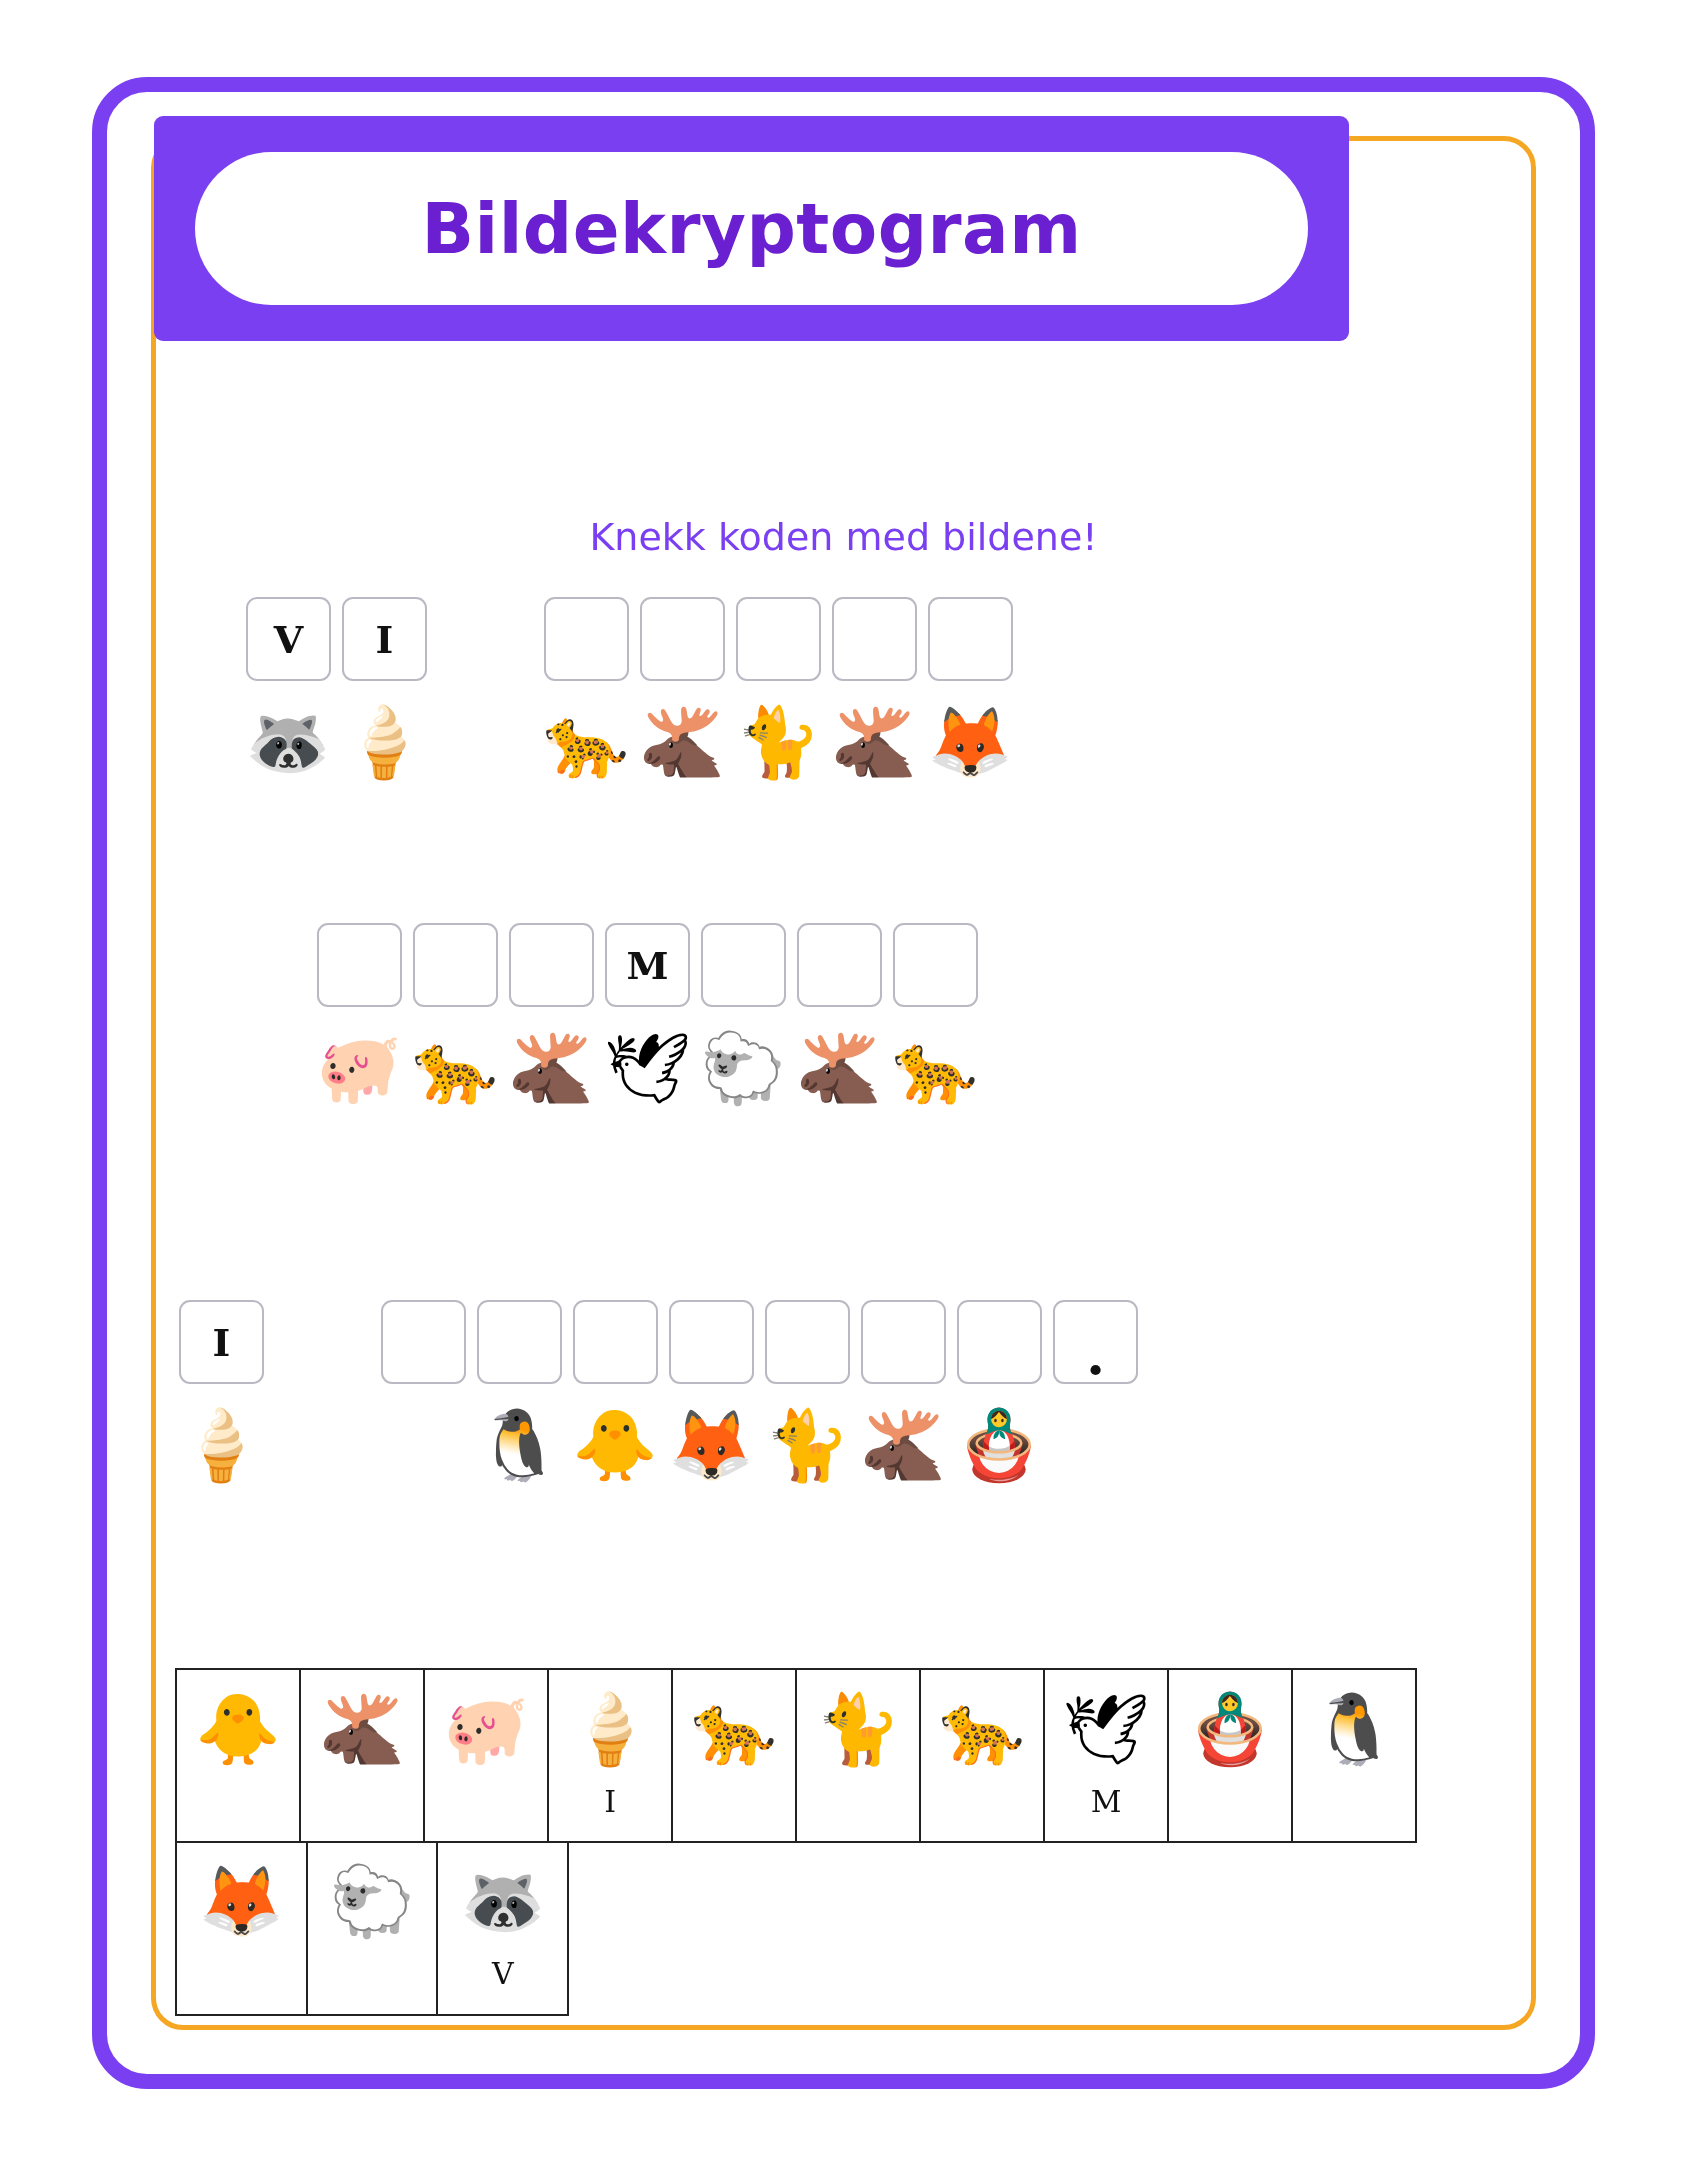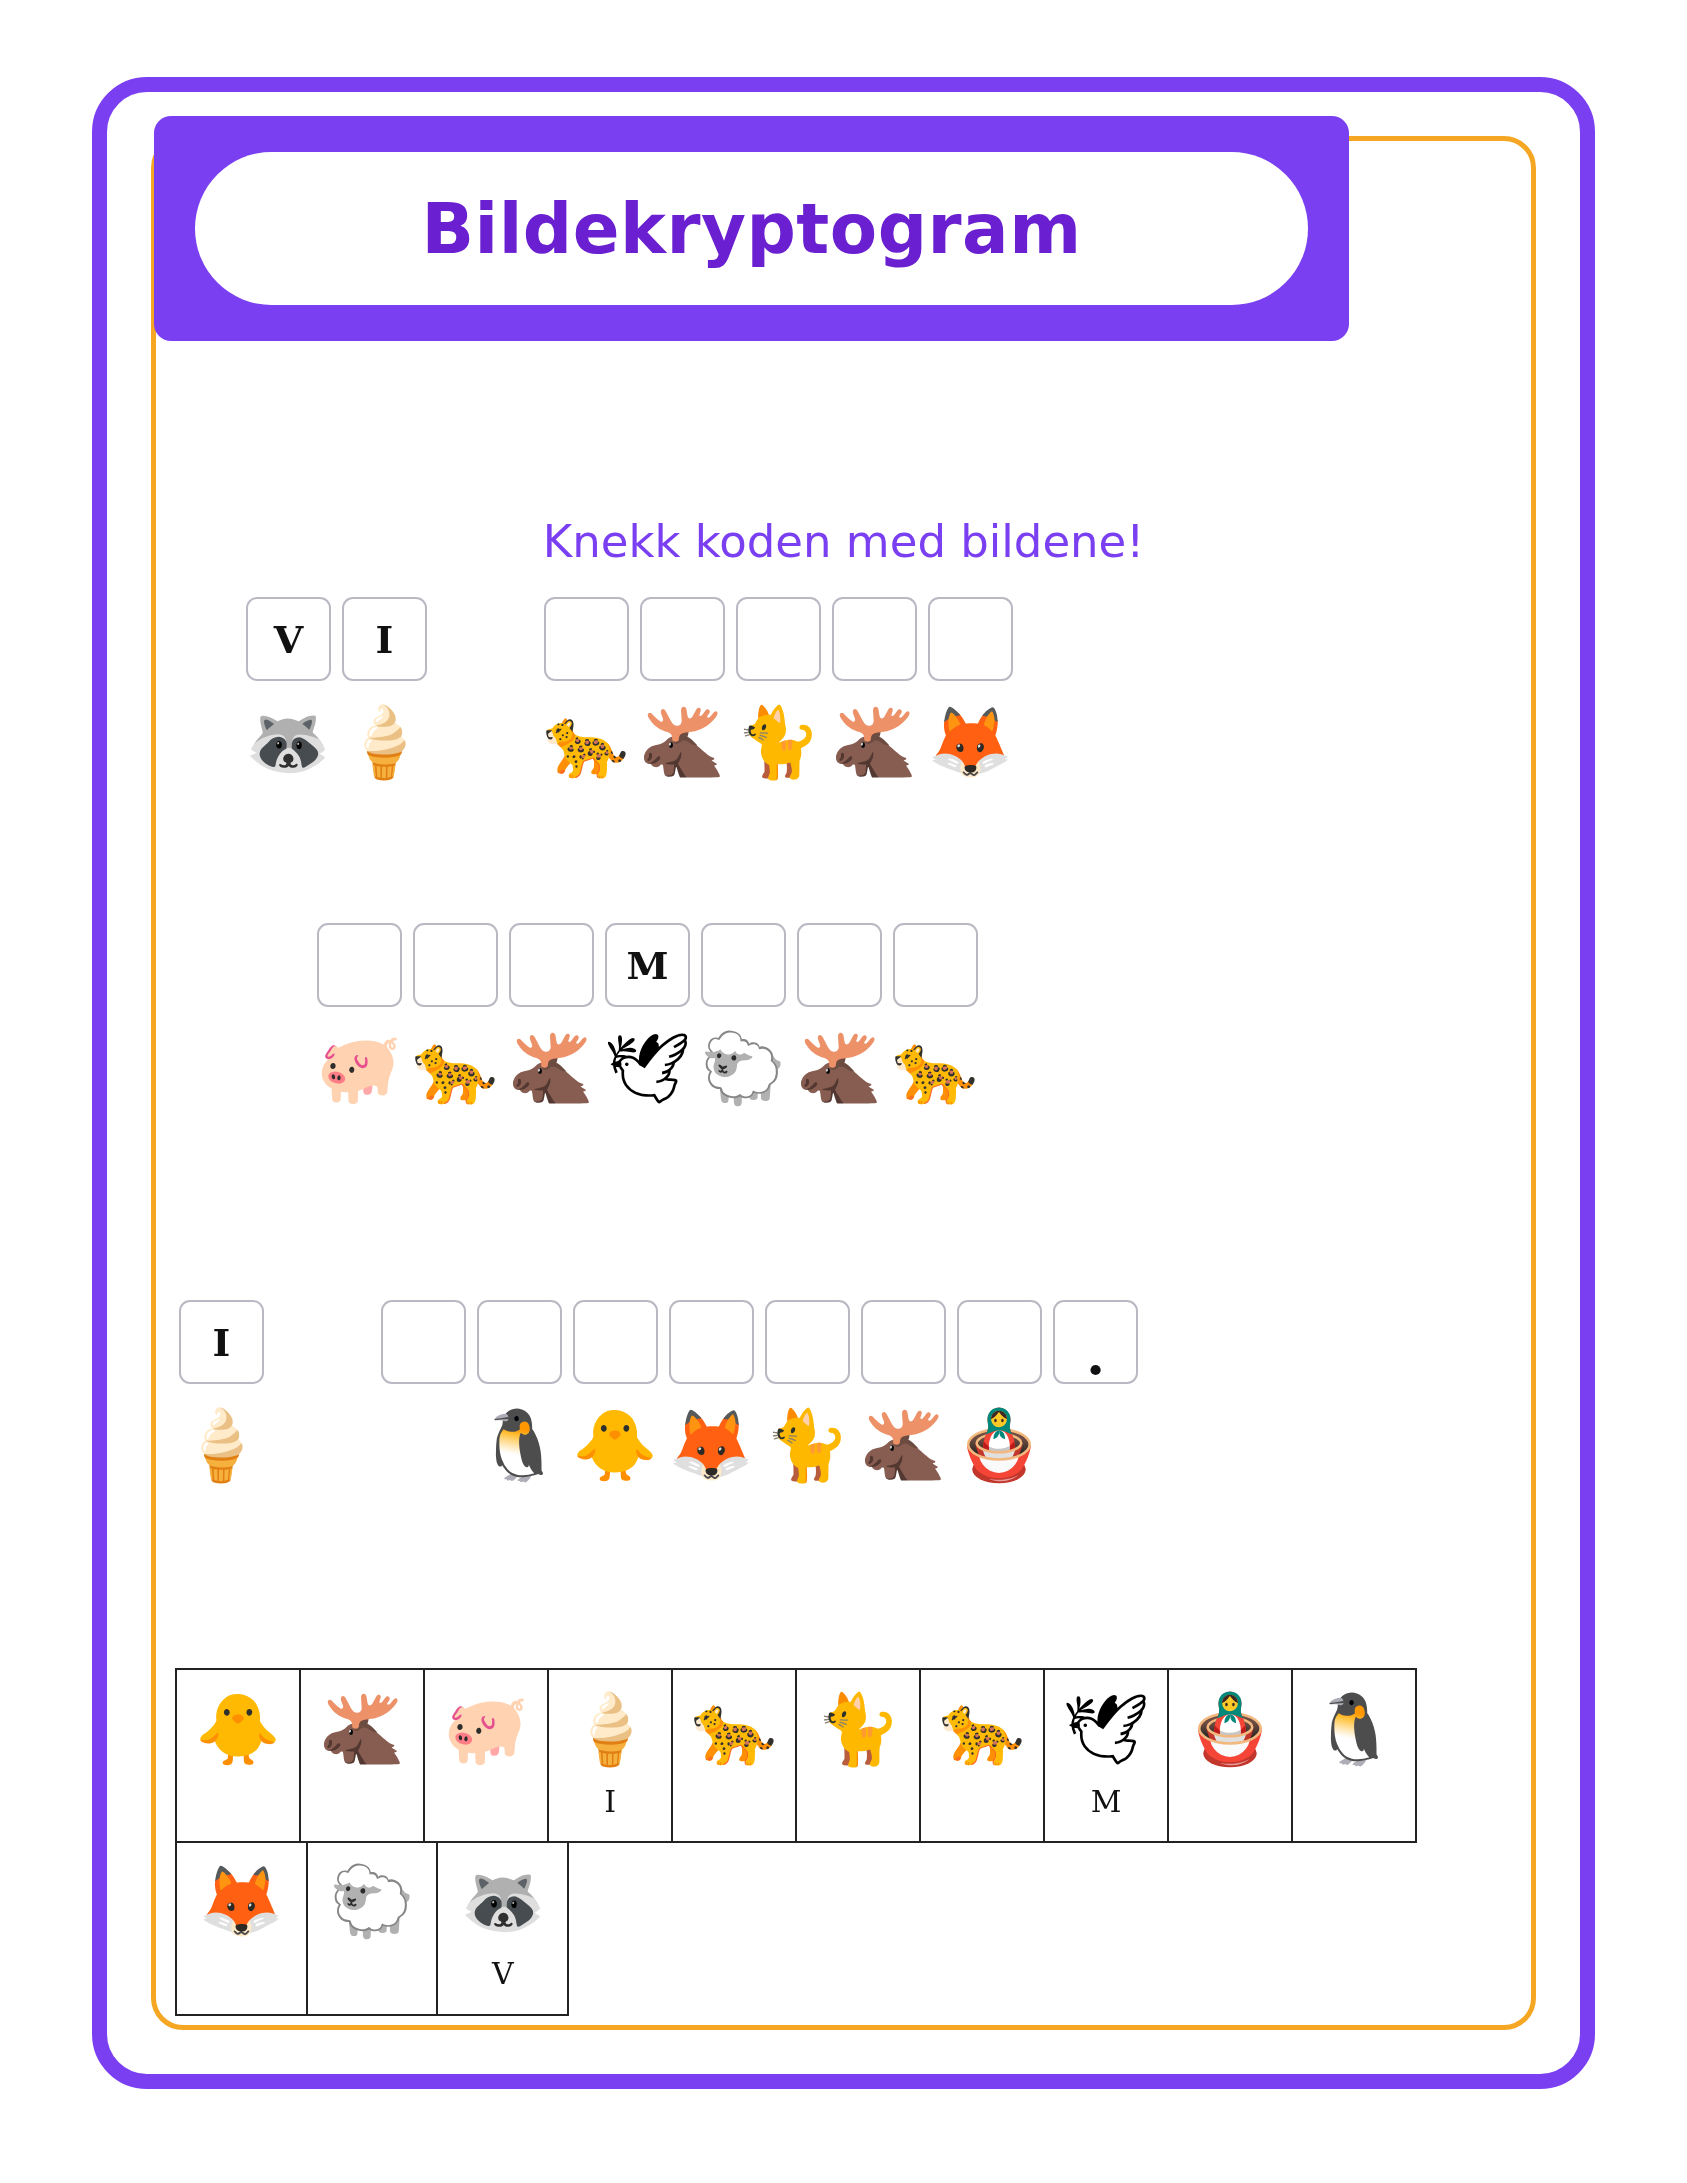--- a/index.html
+++ b/index.html
@@ -38,21 +38,21 @@
   }
 
   
   .title-bar {
     position: absolute;
     left: 154px;
     top: 116px;
     width: 1195px;
     height: 225px;
     background: #7b3ff2;
-    border-radius: 17px;
+    border-radius: 9px;
     box-sizing: border-box;
   }
   .title-inner {
     position: absolute;
     left: 41px;
     top: 36px;
     right: 41px;
     bottom: 36px;
     background: #ffffff;
     border-radius: 78px;
@@ -69,21 +69,21 @@
   }
 
   
   .subtitle {
     position: absolute;
     left: 0;
     top: 515px;
     width: 1687px;
     text-align: center;
     font-family: "DejaVu Sans", sans-serif;
-    font-size: 45px;
+    font-size: 38px;
     color: #7b3ff2;
   }
 
   
   .puzzle-row {
     position: absolute;
     display: flex;
     align-items: flex-start;
   }
   .group {

